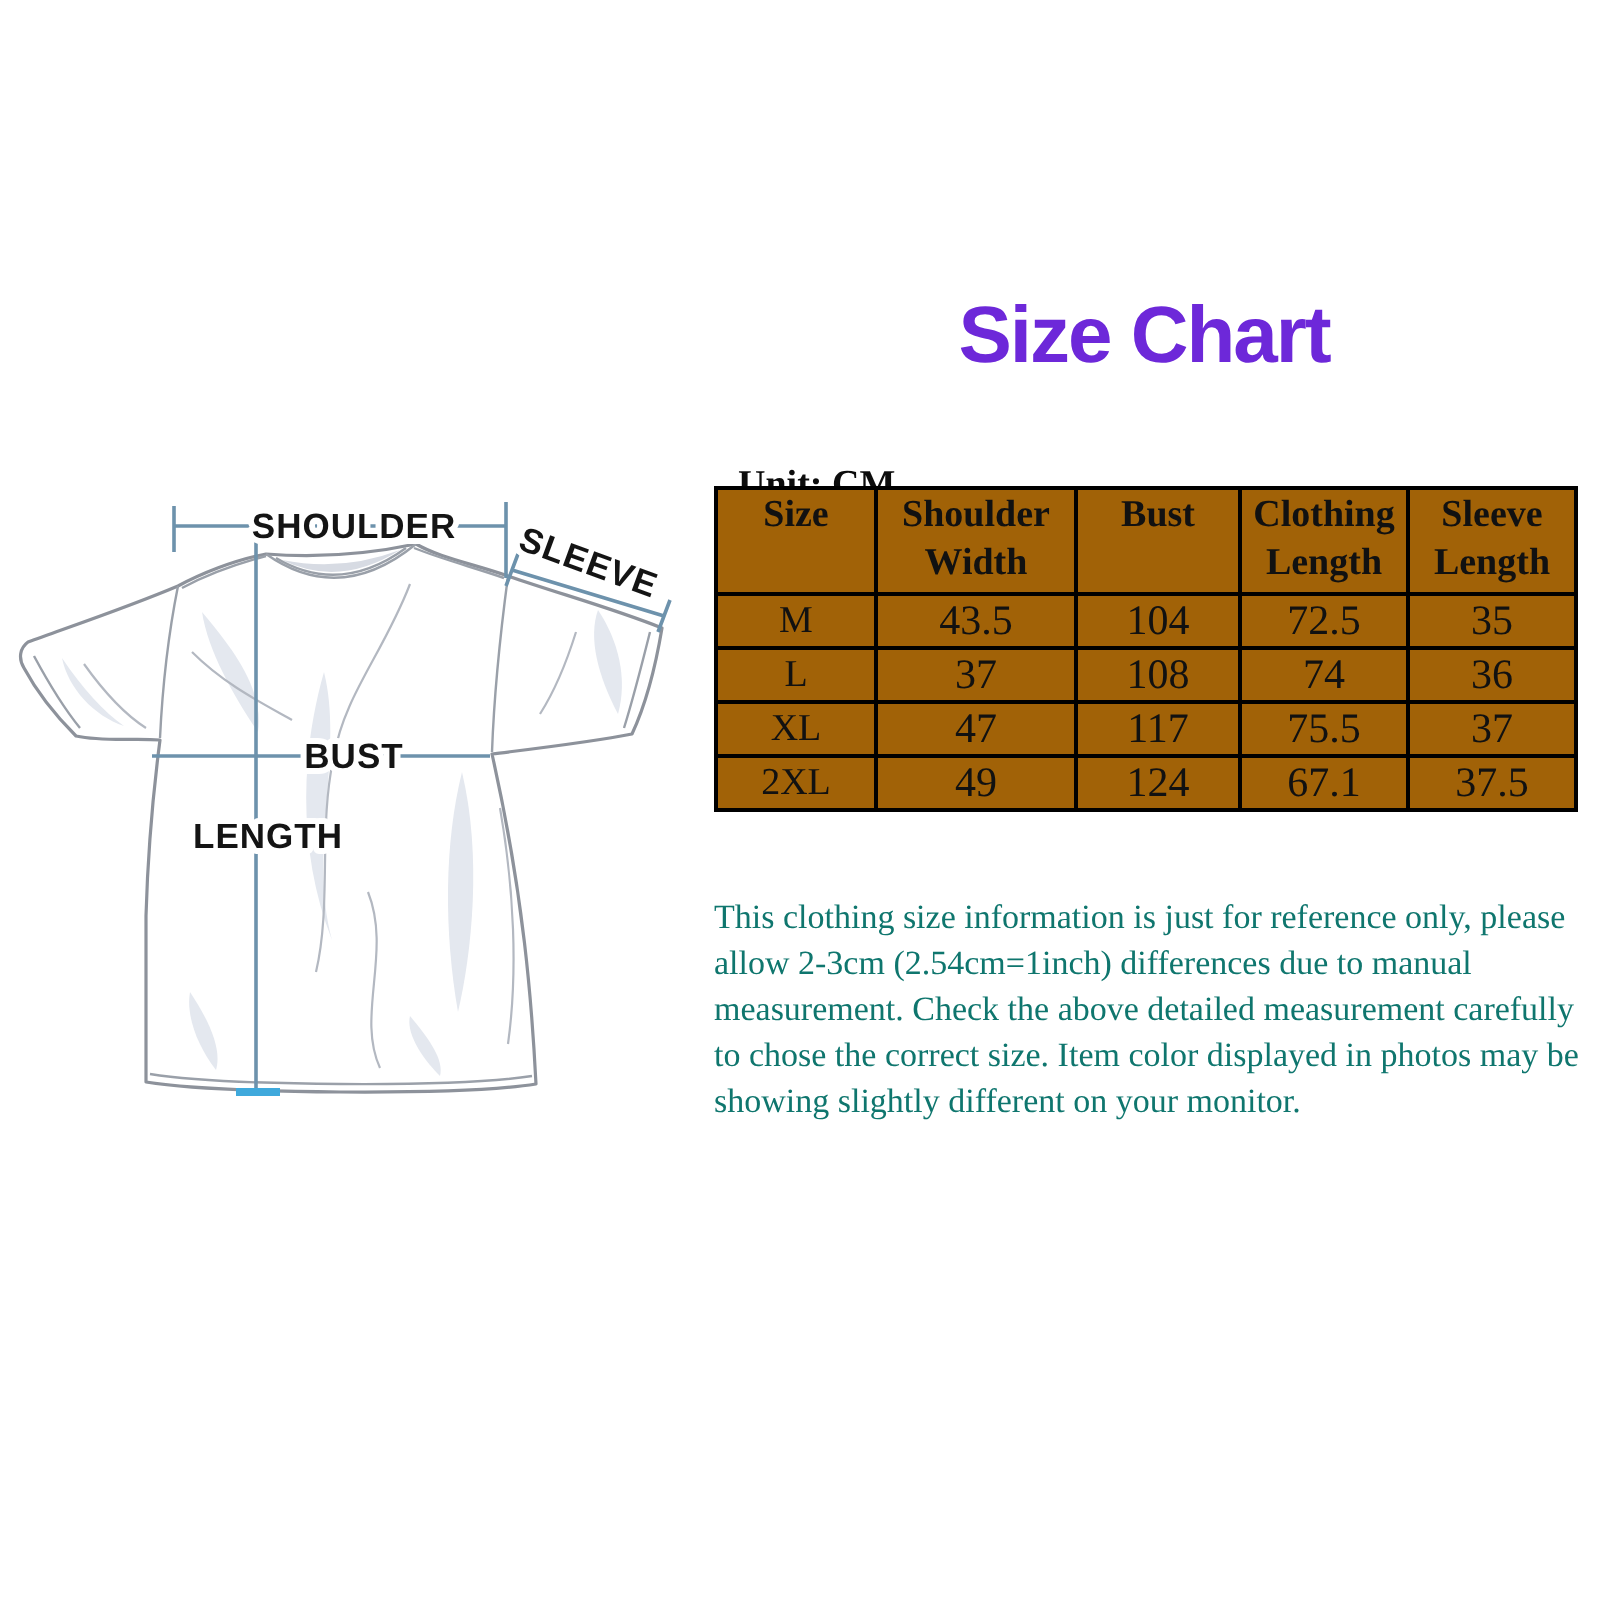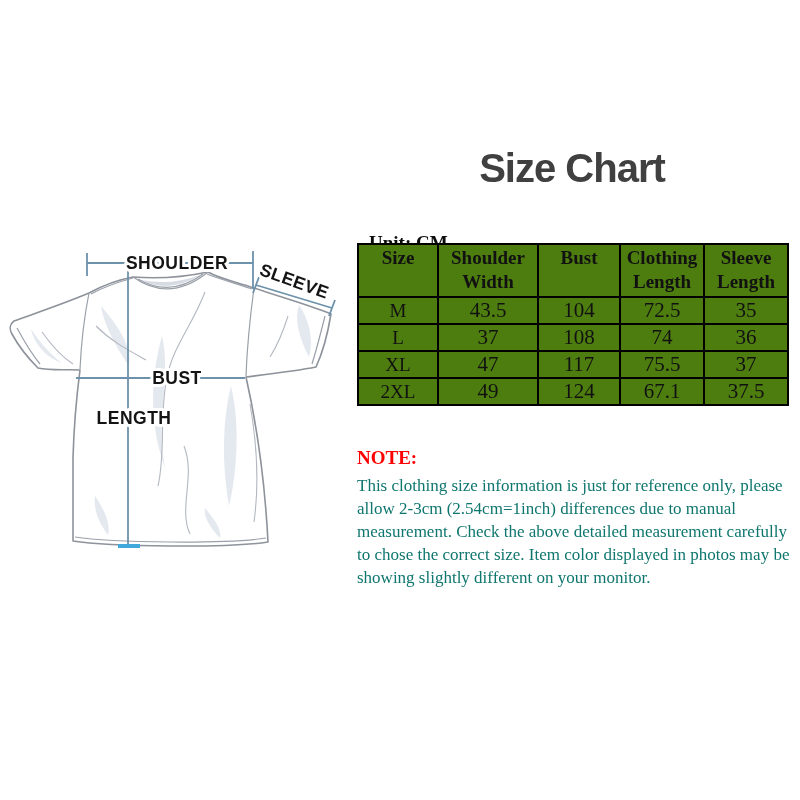--- a/index.html
+++ b/index.html
@@ -1,29 +1,29 @@
 <!DOCTYPE html>
 <html><head>
 <meta charset="utf-8">
 <style>
   html,body{margin:0;padding:0;background:#ffffff;}
   .page{position:relative;width:800px;height:800px;background:#ffffff;overflow:hidden;
         font-family:"Liberation Serif",serif;color:#111;}
 
   .title{position:absolute;left:355px;top:146px;width:434px;margin:0;
          font-family:"Liberation Sans",sans-serif;font-weight:700;font-size:40px;
-         line-height:44px;text-align:center;letter-spacing:-1px;color:#404040;}
+         line-height:44px;text-align:center;letter-spacing:-1px;color:#6d28d9;}
 
   .shirt{position:absolute;left:0px;top:208px;}
 
   .unit{position:absolute;left:357px;top:220px;margin:12px;
         font-family:"Liberation Serif",serif;font-weight:700;font-size:19px;color:#0c0c0c;}
 
   table.size-table{position:absolute;left:357px;top:243px;width:430px;
-        border-collapse:collapse;table-layout:fixed;background:#4d7c0f;}
+        border-collapse:collapse;table-layout:fixed;background:#a16207;}
   table.size-table th, table.size-table td{border:2px solid #000;text-align:center;padding:0;}
   table.size-table th{font-family:"Liberation Serif",serif;font-weight:700;font-size:19px;
         line-height:24px;height:50px;vertical-align:top;padding-top:1px;}
   table.size-table td{height:25px;}
   td.size-cell{font-family:"Liberation Serif",serif;font-size:19px;}
   td.value-cell{font-family:Liberation Serif, serif;font-size:21px;}
   col.c-size{width:80px;} col.c-shoulder{width:100px;} col.c-bust{width:82px;}
   col.c-cloth{width:84px;} col.c-sleeve{width:84px;}
 
   .note{position:absolute;left:357px;top:447px;width:440px;}
@@ -141,17 +141,16 @@
         <td class="size-cell">2XL</td>
         <td class="value-cell">49</td>
         <td class="value-cell">124</td>
         <td class="value-cell">67.1</td>
         <td class="value-cell">37.5</td>
       </tr>
     </tbody>
   </table>
 
   <div class="note">
-    <h3>NOTE:</h3>
     <p>This clothing size information is just for reference only, please allow 2-3cm (2.54cm=1inch) differences due to manual measurement. Check the above detailed measurement carefully to chose the correct size. Item color displayed in photos may be showing slightly different on your monitor.</p>
   </div>
 
 </div>
 
 </body></html>

